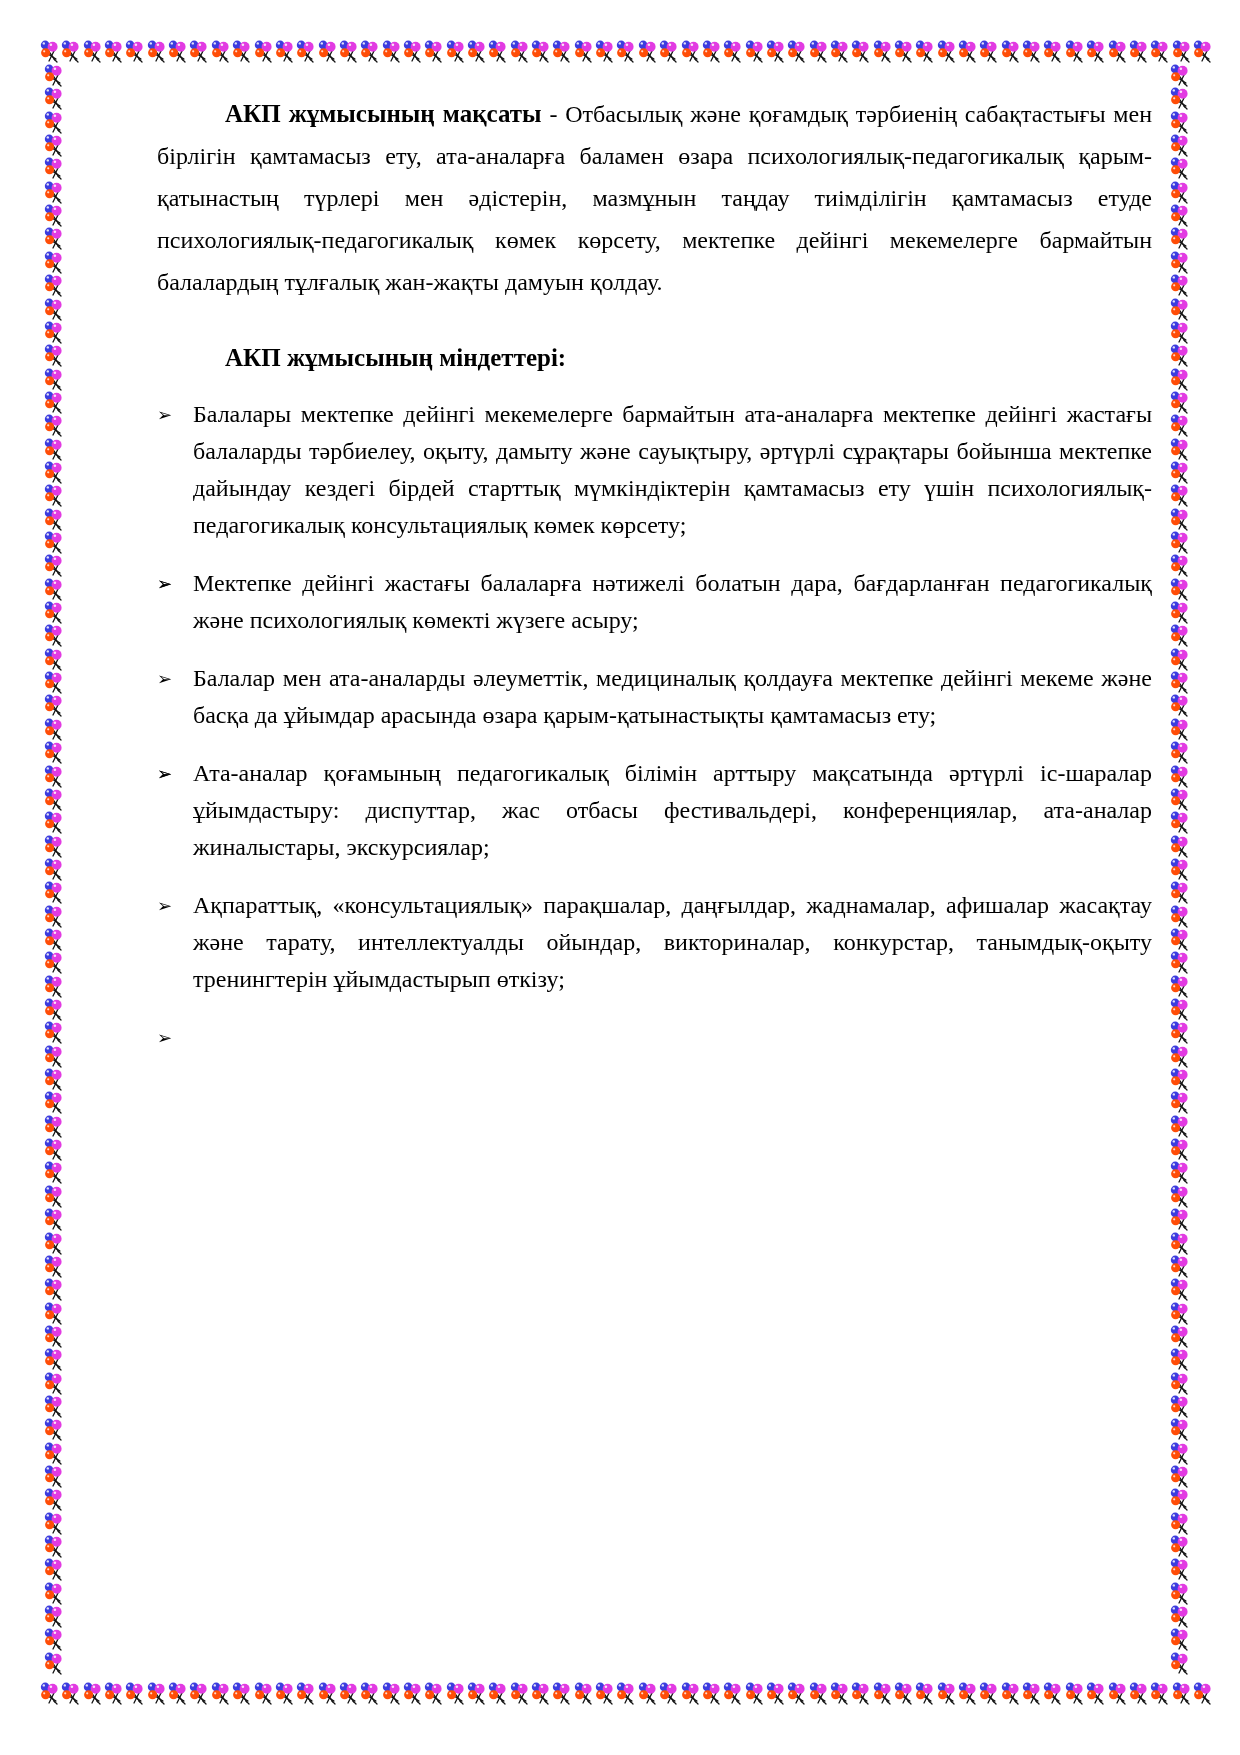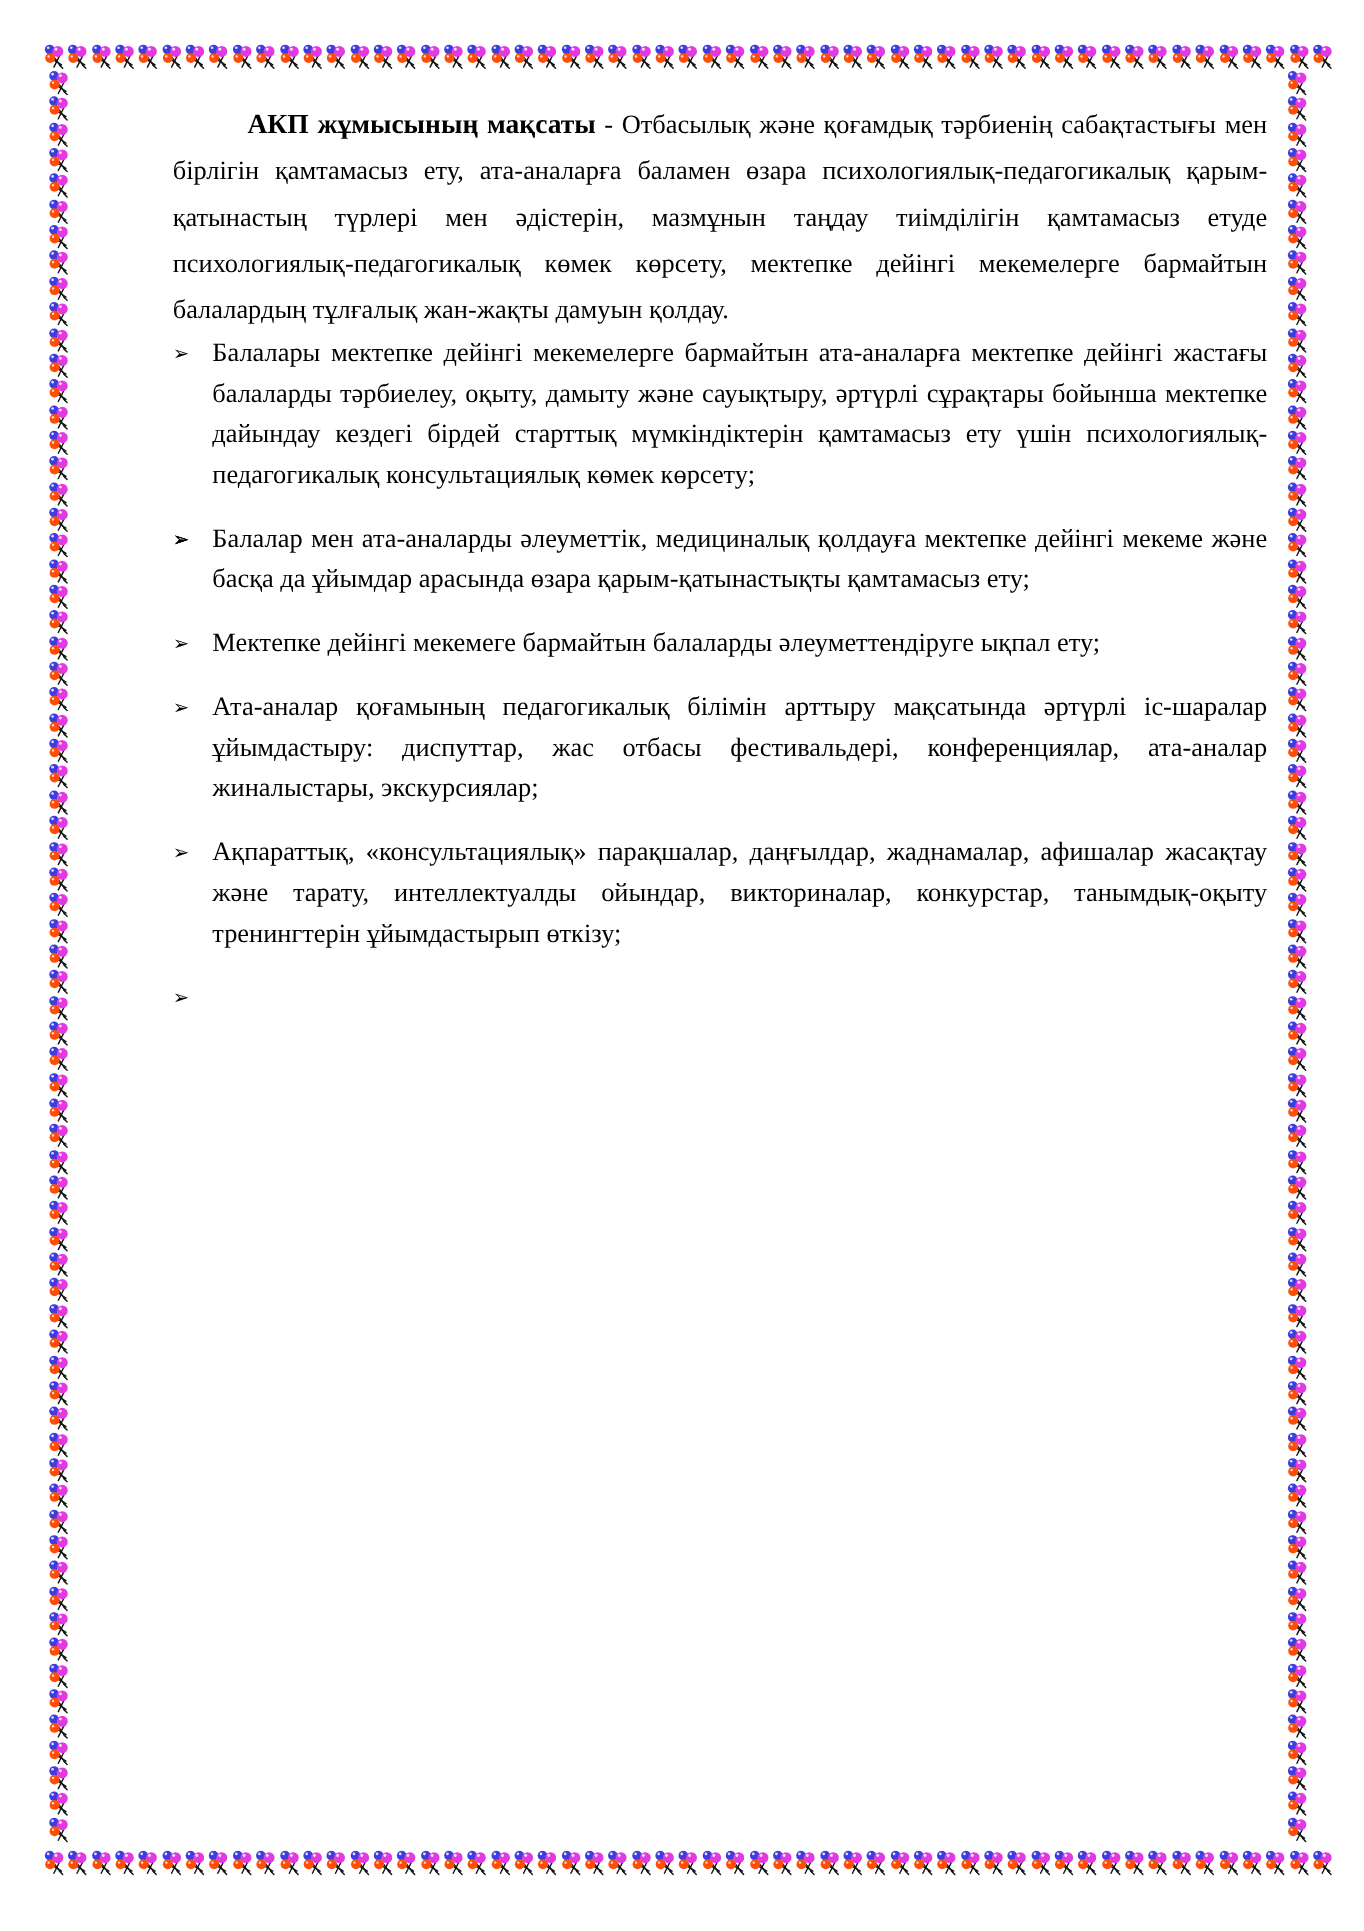--- a/index.html
+++ b/index.html
@@ -3525,39 +3525,40 @@
           <circle cx="5.6" cy="12.8" r="4.5" fill="#ff4d07"></circle>
           <circle cx="3.8" cy="3.4" r="1.2" fill="#ffffff" opacity="0.85"></circle>
           <circle cx="10.9" cy="4.8" r="1.3" fill="#ffffff" opacity="0.85"></circle>
           <circle cx="4.2" cy="11.3" r="1.1" fill="#ffffff" opacity="0.8"></circle>
         </svg></span>
     </div>
 
   <div class="content">
     <p class="para1"><b>АКП жұмысының мақсаты</b><span> - </span><span>Отбасылық және қоғамдық тәрбиенің сабақтастығы мен бірлігін қамтамасыз ету, ата-аналарға баламен өзара психологиялық-педагогикалық қарым-қатынастың түрлері мен әдістерін, мазмұнын таңдау тиімділігін қамтамасыз етуде психологиялық-педагогикалық көмек көрсету, мектепке дейінгі мекемелерге бармайтын балалардың тұлғалық жан-жақты дамуын қолдау.</span></p>
 
+    <p class="heading">АКП жұмысының міндеттері:</p>
 
     <div class="list">
       <div class="li">
         <span class="marker">➢</span>
         <span class="li-text">Балалары мектепке дейінгі мекемелерге бармайтын ата-аналарға мектепке дейінгі жастағы балаларды тәрбиелеу, оқыту, дамыту және сауықтыру, әртүрлі сұрақтары бойынша мектепке дайындау кездегі бірдей старттық мүмкіндіктерін қамтамасыз ету үшін психологиялық-педагогикалық консультациялық көмек көрсету;</span>
       </div>
       <div class="li">
         <span class="marker">➢</span>
       </div>
       <div class="li">
         <span class="marker">➢</span>
+        <span class="li-text">Мектепке дейінгі жастағы балаларға нәтижелі болатын дара, бағдарланған педагогикалық және психологиялық көмекті жүзеге асыру;</span>
       </div>
       <div class="li">
         <span class="marker">➢</span>
         <span class="li-text">Балалар мен ата-аналарды әлеуметтік, медициналық қолдауға мектепке дейінгі мекеме және басқа да ұйымдар арасында өзара қарым-қатынастықты қамтамасыз ету;</span>
       </div>
       <div class="li">
         <span class="marker">➢</span>
-        <span class="li-text">Мектепке дейінгі мекемеге бармайтын балаларды әлеуметтендіруге ықпал ету;</span>
       </div>
       <div class="li">
         <span class="marker">➢</span>
         <span class="li-text">Ата-аналар қоғамының педагогикалық білімін арттыру мақсатында әртүрлі іс-шаралар ұйымдастыру: диспуттар, жас отбасы фестивальдері, конференциялар, ата-аналар жиналыстары, экскурсиялар;</span>
       </div>
       <div class="li">
         <span class="marker">➢</span>
         <span class="li-text">Ақпараттық, «консультациялық» парақшалар, даңғылдар, жаднамалар, афишалар жасақтау және тарату, интеллектуалды ойындар, викториналар, конкурстар, танымдық-оқыту тренингтерін ұйымдастырып өткізу;</span>
       </div>
       <div class="li">

